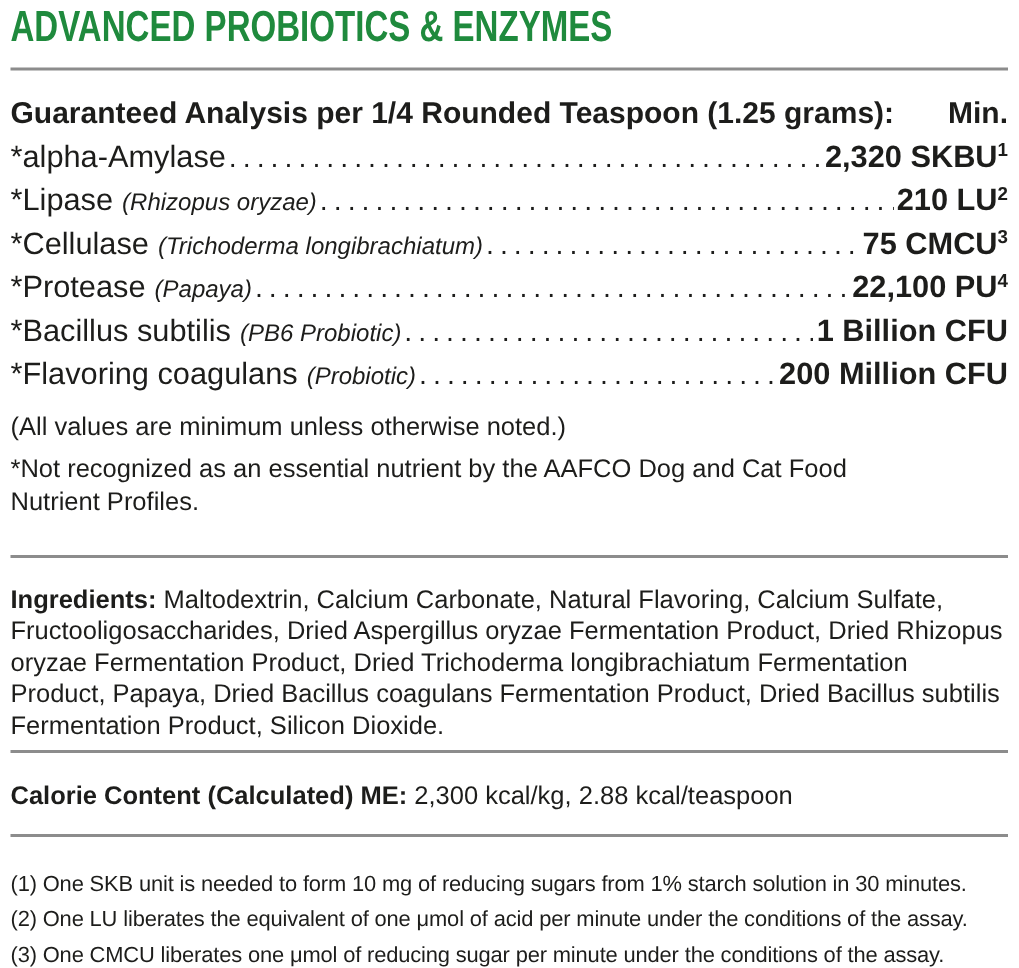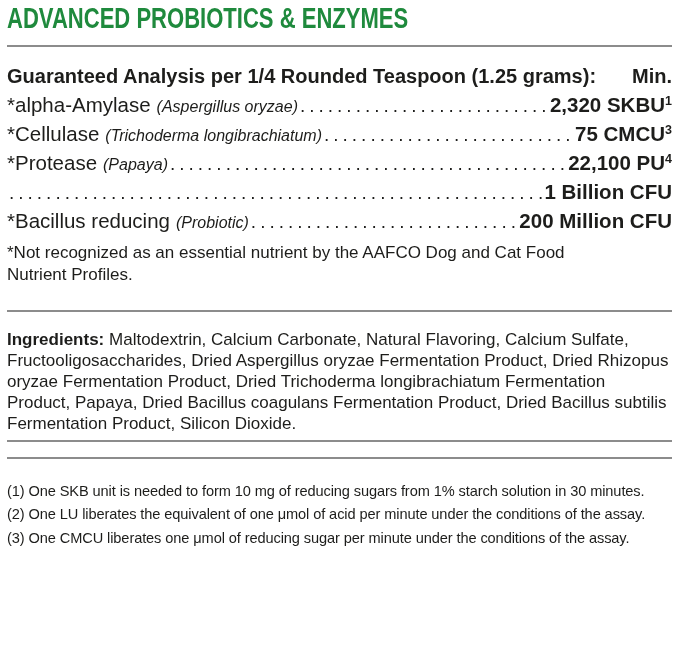--- a/index.html
+++ b/index.html
@@ -137,62 +137,71 @@
 
   <div class="ga-heading">
     <span>Guaranteed Analysis per 1/4 Rounded Teaspoon (1.25 grams):</span>
     <span>Min.</span>
   </div>
 
   <div class="ga-rows">
 
     <div class="ga-row">
       <span class="ga-name">*alpha-Amylase</span>
-      <span class="ga-source">(Aspergillus oryzae)</span>
       <span class="ga-leader"></span>
       <span class="ga-value"><span>2,320 SKBU</span><sup>1</sup></span>
     </div>
 
+    <div class="ga-row">
+      <span class="ga-name">*Lipase</span>
+      <span class="ga-source">(Rhizopus oryzae)</span>
+      <span class="ga-leader"></span>
+      <span class="ga-value"><span>210 LU</span><sup>2</sup></span>
+    </div>
 
     <div class="ga-row">
       <span class="ga-name">*Cellulase</span>
       <span class="ga-source">(Trichoderma longibrachiatum)</span>
       <span class="ga-leader"></span>
       <span class="ga-value"><span>75 CMCU</span><sup>3</sup></span>
     </div>
 
     <div class="ga-row">
       <span class="ga-name">*Protease</span>
       <span class="ga-source">(Papaya)</span>
       <span class="ga-leader"></span>
       <span class="ga-value"><span>22,100 PU</span><sup>4</sup></span>
     </div>
 
     <div class="ga-row">
+      <span class="ga-name">*Bacillus subtilis</span>
+      <span class="ga-source">(PB6 Probiotic)</span>
       <span class="ga-leader"></span>
       <span class="ga-value"><span>1 Billion CFU</span><sup></sup></span>
     </div>
 
     <div class="ga-row">
-      <span class="ga-name">*Bacillus reducing</span>
+      <span class="ga-name">*Flavoring coagulans</span>
       <span class="ga-source">(Probiotic)</span>
       <span class="ga-leader"></span>
       <span class="ga-value"><span>200 Million CFU</span><sup></sup></span>
     </div>
 
   </div>
 
+  <p class="note-min">(All values are minimum unless otherwise noted.)</p>
   <p class="note-aafco">*Not recognized as an essential nutrient by the AAFCO Dog and Cat Food Nutrient Profiles.</p>
 
   <hr class="rule rule-2">
 
   <p class="ingredients"><span class="bold">Ingredients:</span><span> Maltodextrin, Calcium Carbonate, Natural Flavoring, Calcium Sulfate, Fructooligosaccharides, Dried Aspergillus oryzae Fermentation Product, Dried Rhizopus oryzae Fermentation Product, Dried Trichoderma longibrachiatum Fermentation Product, Papaya, Dried Bacillus coagulans Fermentation Product, Dried Bacillus subtilis Fermentation Product, Silicon Dioxide.</span></p>
 
   <hr class="rule rule-3">
 
+  <p class="calories"><span class="bold">Calorie Content (Calculated) ME:</span><span> 2,300 kcal/kg, 2.88 kcal/teaspoon</span></p>
 
   <hr class="rule rule-4">
 
   <ul class="footnotes">
     <li>(1) One SKB unit is needed to form 10 mg of reducing sugars from 1% starch solution in 30 minutes.</li>
     <li>(2) One LU liberates the equivalent of one μmol of acid per minute under the conditions of the assay.</li>
     <li>(3) One CMCU liberates one μmol of reducing sugar per minute under the conditions of the assay.</li>
 
   </ul>
 

